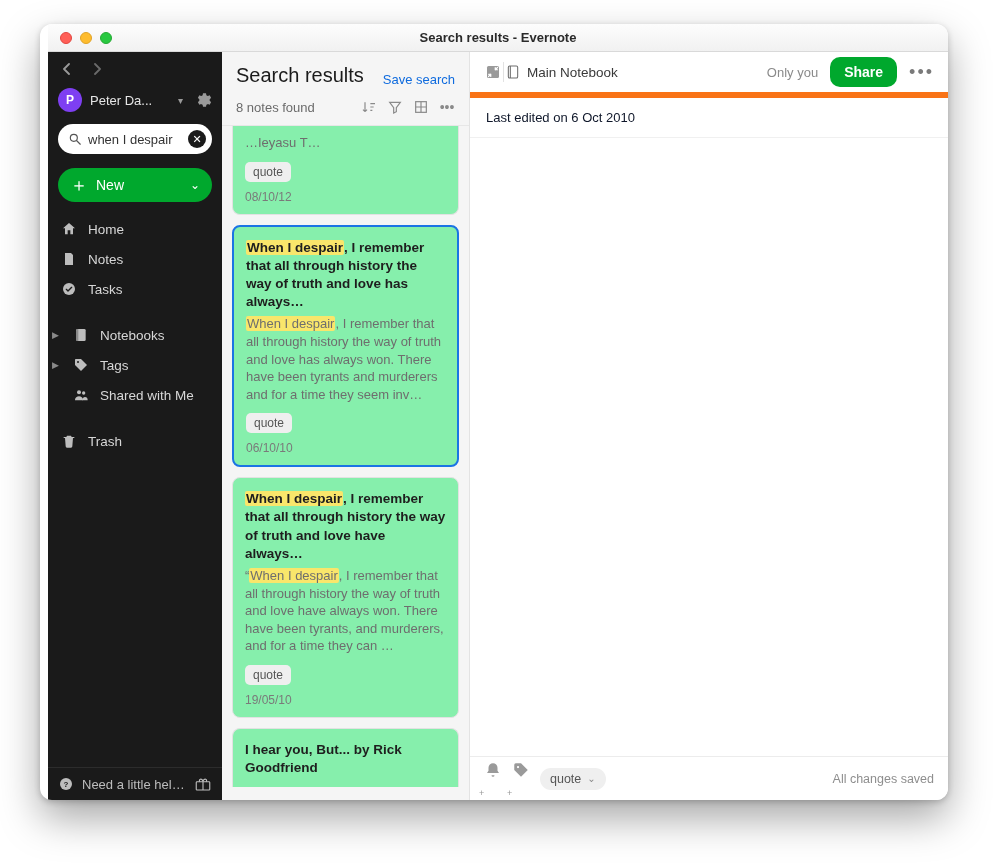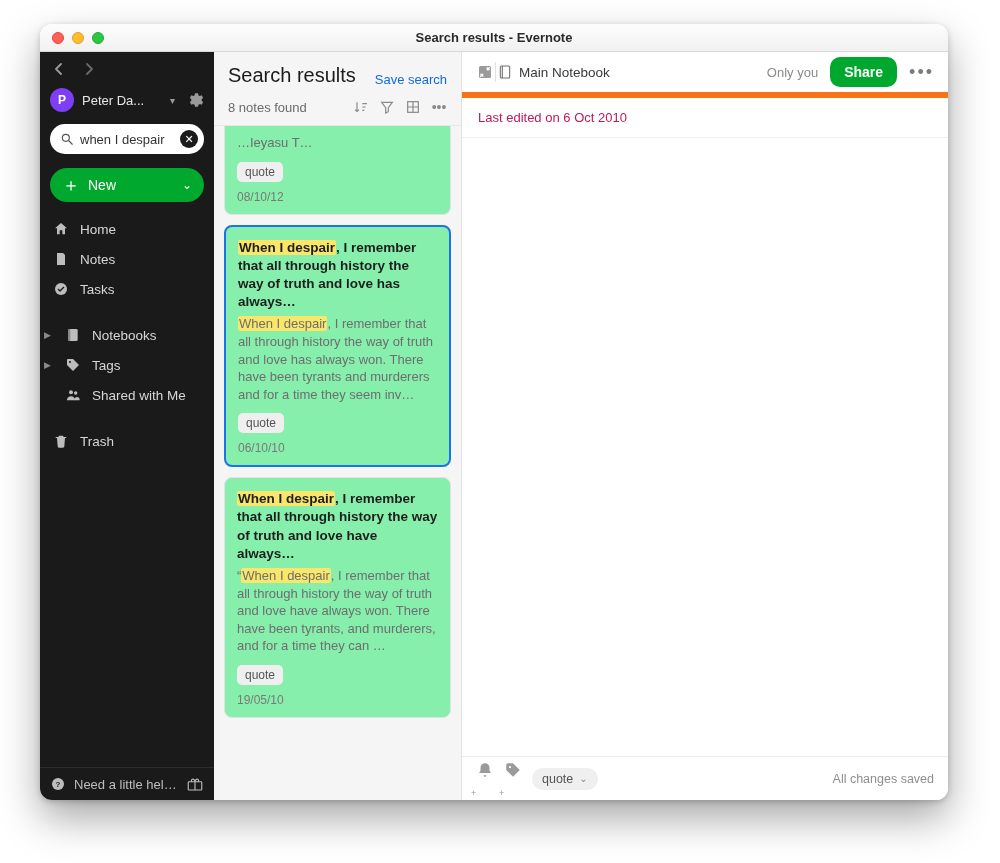--- a/index.html
+++ b/index.html
@@ -2,21 +2,21 @@
 <html><head>
 <meta charset="utf-8">
 <style>
   * { box-sizing: border-box; margin: 0; padding: 0; }
   html, body { width: 1000px; height: 863px; font-family: -apple-system, BlinkMacSystemFont, "Segoe UI", Helvetica, Arial, sans-serif; background: transparent; }
   .stage { width: 1000px; height: 863px; position: relative; }
   .window {
     position: absolute; left: 40px; top: 24px; width: 908px; height: 776px;
     border-radius: 12px; overflow: hidden; background: #fff;
     box-shadow: 0 18px 40px rgba(0,0,0,.35), 0 2px 6px rgba(0,0,0,.2);
-    display: flex; flex-direction: column;
+    display: flex; flex-direction: column; padding-left: 8px;
   }
   .titlebar {
     height: 28px; background: linear-gradient(#fdfdfd,#f1f1f1); border-bottom: 1px solid #d9d9d9;
     display: flex; align-items: center; position: relative;
   }
   .traffic { display: flex; gap: 8px; margin-left: 12px; }
   .dot { width: 12px; height: 12px; border-radius: 50%; }
   .dot.red { background: #ff5f57; border: 1px solid #e24640; }
   .dot.yellow { background: #febc2e; border: 1px solid #e0a327; }
   .dot.green { background: #28c840; border: 1px solid #26a934; }
@@ -81,21 +81,21 @@
   .note-toolbar {
     height: 46px; border-bottom:6px solid #f97316; display:flex; align-items:center; padding: 0 14px; gap:1px;
   }
   .tb-btn { color:#6e6e6e; display:flex; align-items:center; gap:6px; font-size:13px; }
   .tb-sep { width:1px; height:20px; background:#e2e2e2; }
   .nb-name { color:#3a3a3a; font-size:13.5px; }
   .tb-right { margin-left:auto; display:flex; align-items:center; gap:12px; }
   .share-btn { background:#00a82d; color:#fff; border-radius:10px; height:30px; padding:0 14px; font-size:14px; font-weight:600; display:flex; align-items:center; }
   .onlyyou { color:#8a8a8a; font-size:13px; }
   .more-dots { color:#7a7a7a; font-size:18px; letter-spacing:2px; }
-  .note-meta { padding: 12px 16px; color:#be185d; font-size:13px; border-bottom:1px solid #f0f0f0; }
+  .note-meta { padding: 12px 16px; color:#0f172a; font-size:13px; border-bottom:1px solid #f0f0f0; }
   .note-body { flex:1; }
   .note-foot {
     height: 44px; border-top:1px solid #ececec; display:flex; align-items:center; padding: 0 14px; gap:10px;
   }
   .foot-ic { color:#8e8e8e; }
   .tag-chip { background:#efefef; border-radius:14px; padding:4px 10px; font-size:12.5px; color:#555; display:flex; align-items:center; gap:6px; }
   .foot-right { margin-left:auto; color:#8e8e8e; font-size:12.5px; }
   svg { display:block; }
 </style>
 </head>
@@ -298,20 +298,23 @@
             <div class="title2">
               <span class="hl">When I despair</span><span>, I remember that all through history the way of truth and love have always…</span>
             </div>
             <div class="snippet">
               <span>“</span><span class="hl">When I despair</span><span>, I remember that all through history the way of truth and love have always won. There have been tyrants, and murderers, and for a time they can …</span>
             </div>
             <span class="tag-pill">quote</span>
             <div class="date">19/05/10</div>
           </div>
 
+          <div class="card partial-bot">
+            <div class="title2">I hear you, But... by Rick Goodfriend</div>
+          </div>
         </div>
       </div>
 
       <div class="noteview">
         <div class="note-toolbar">
           <div class="tb-btn">
             <svg width="18" height="18" viewBox="0 0 24 24">
                 <rect x="4" y="4" width="16" height="16" rx="2" fill="#9a9a9a"></rect>
                 <path d="M9 15l-3 3M9 15h-3M9 15v3 M15 9l3-3M15 9h3M15 9v-3" stroke="#fff" stroke-width="1.6" fill="none" stroke-linecap="round"></path>
               </svg>

